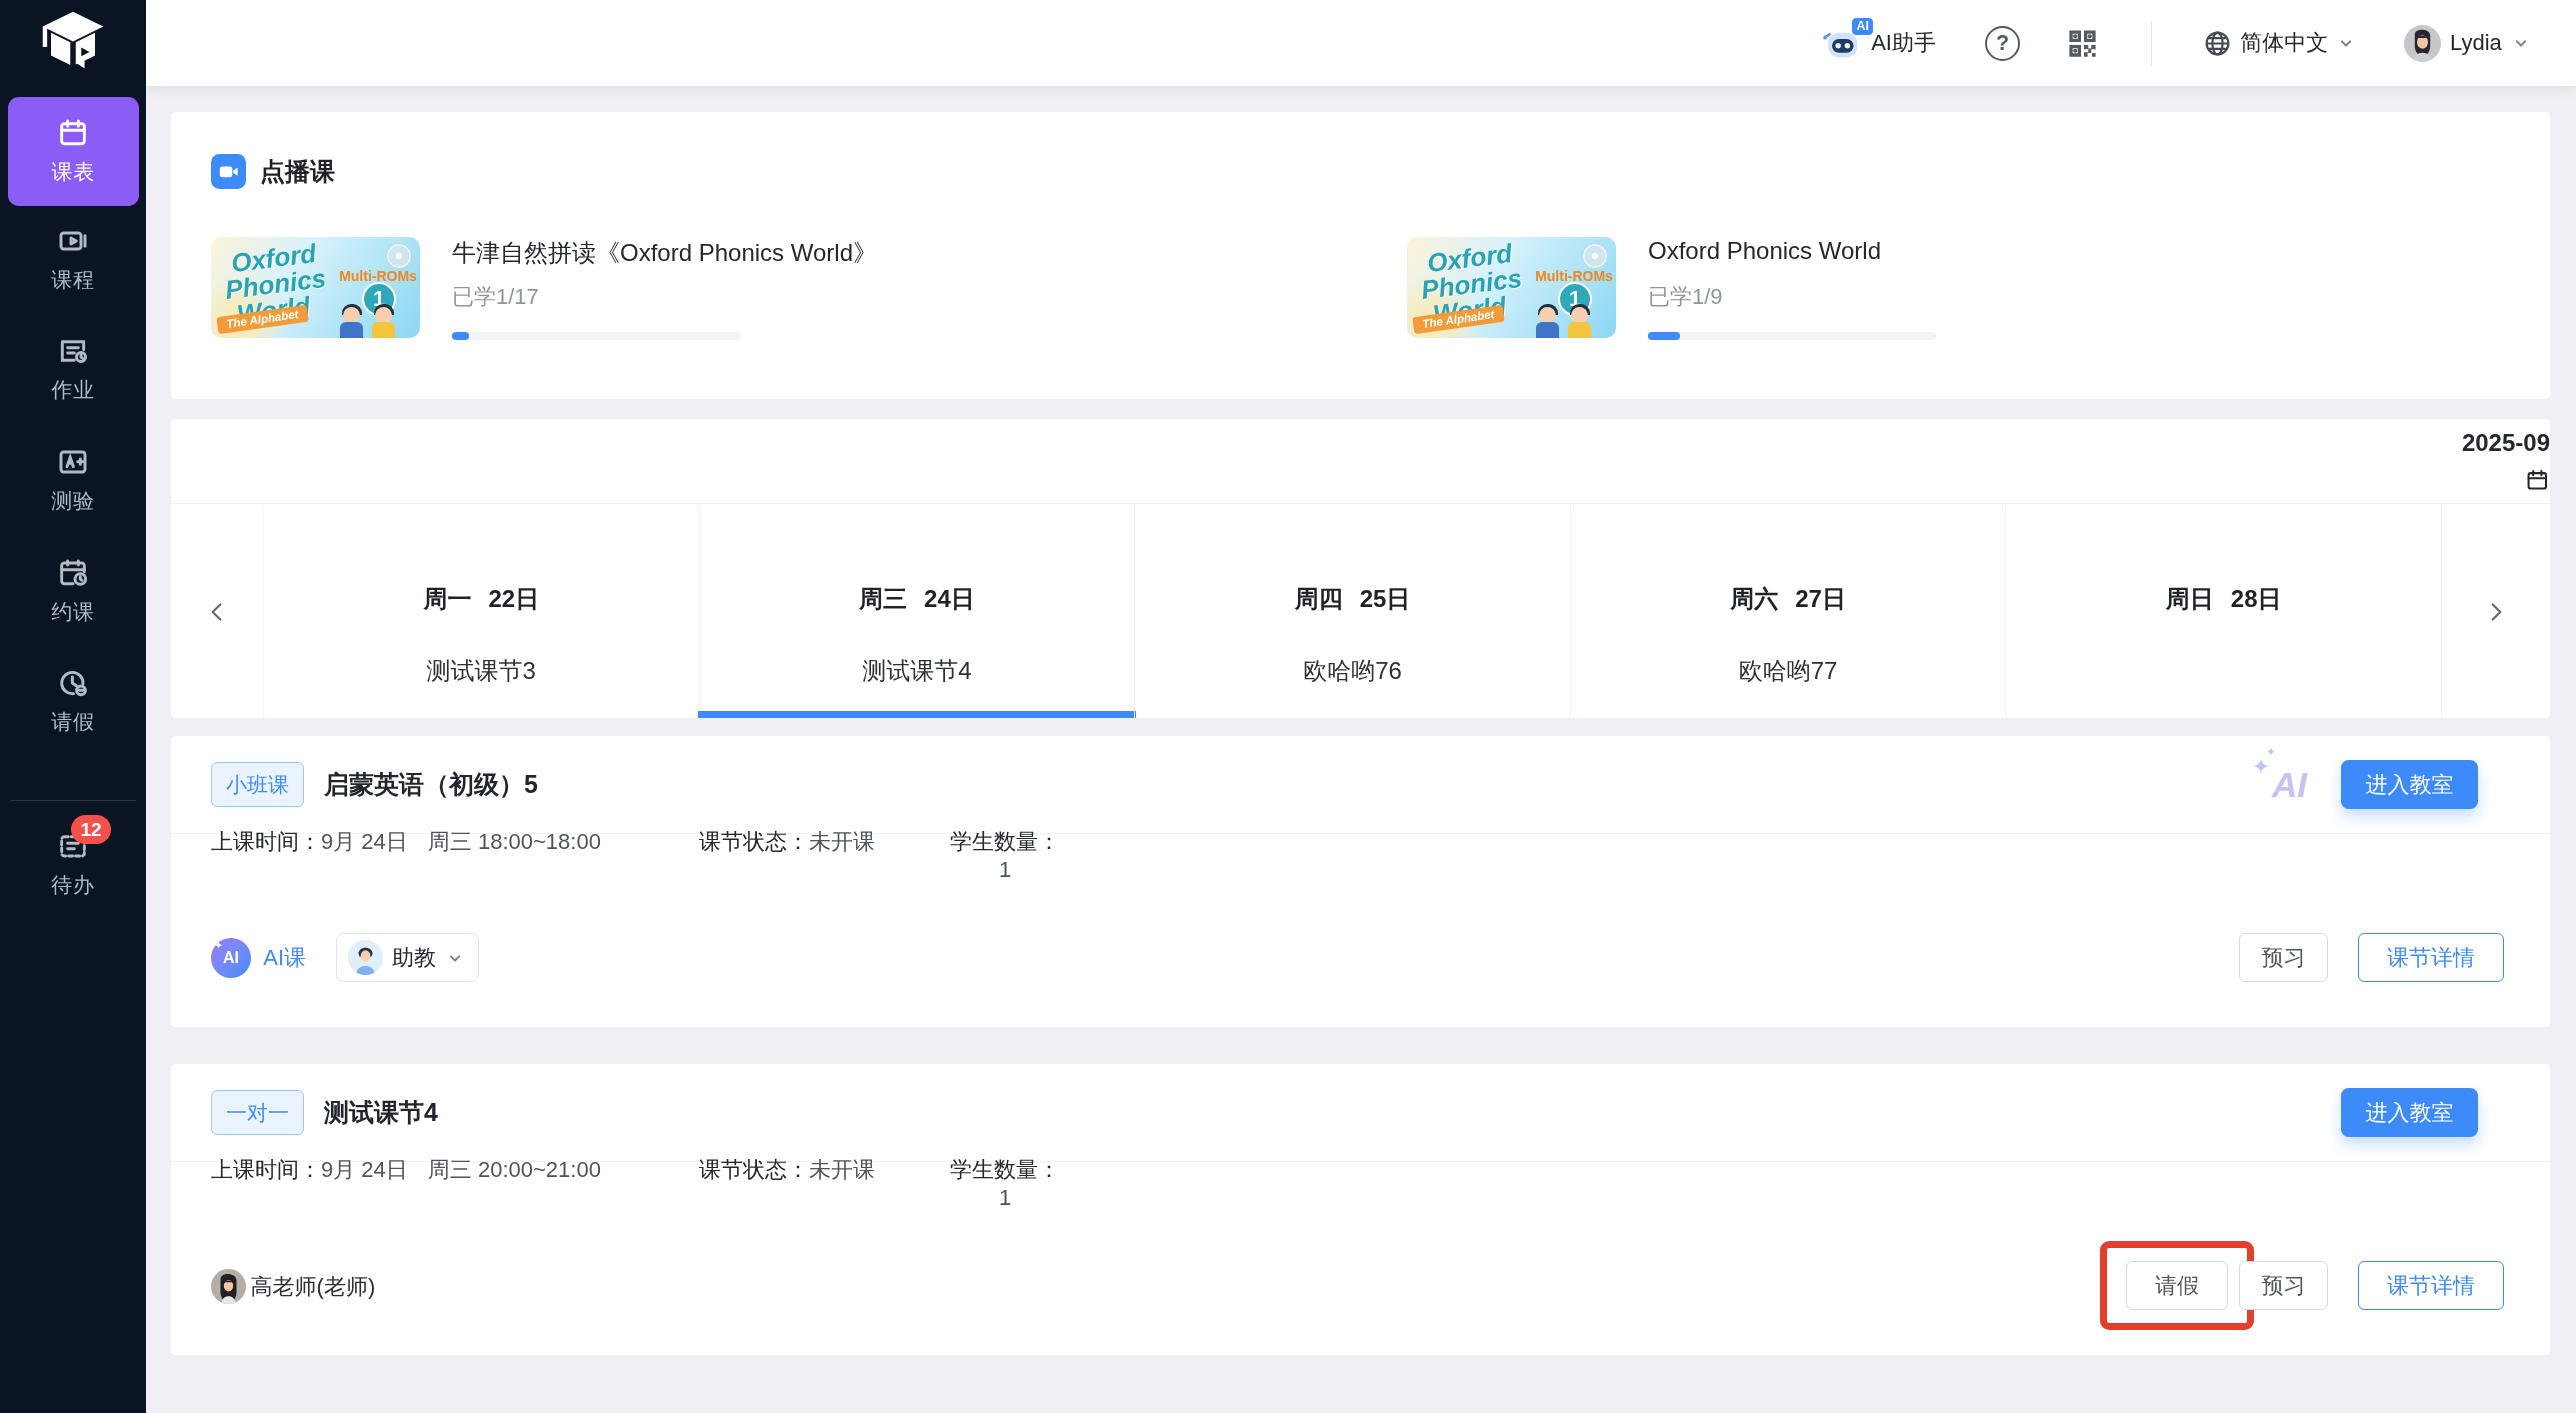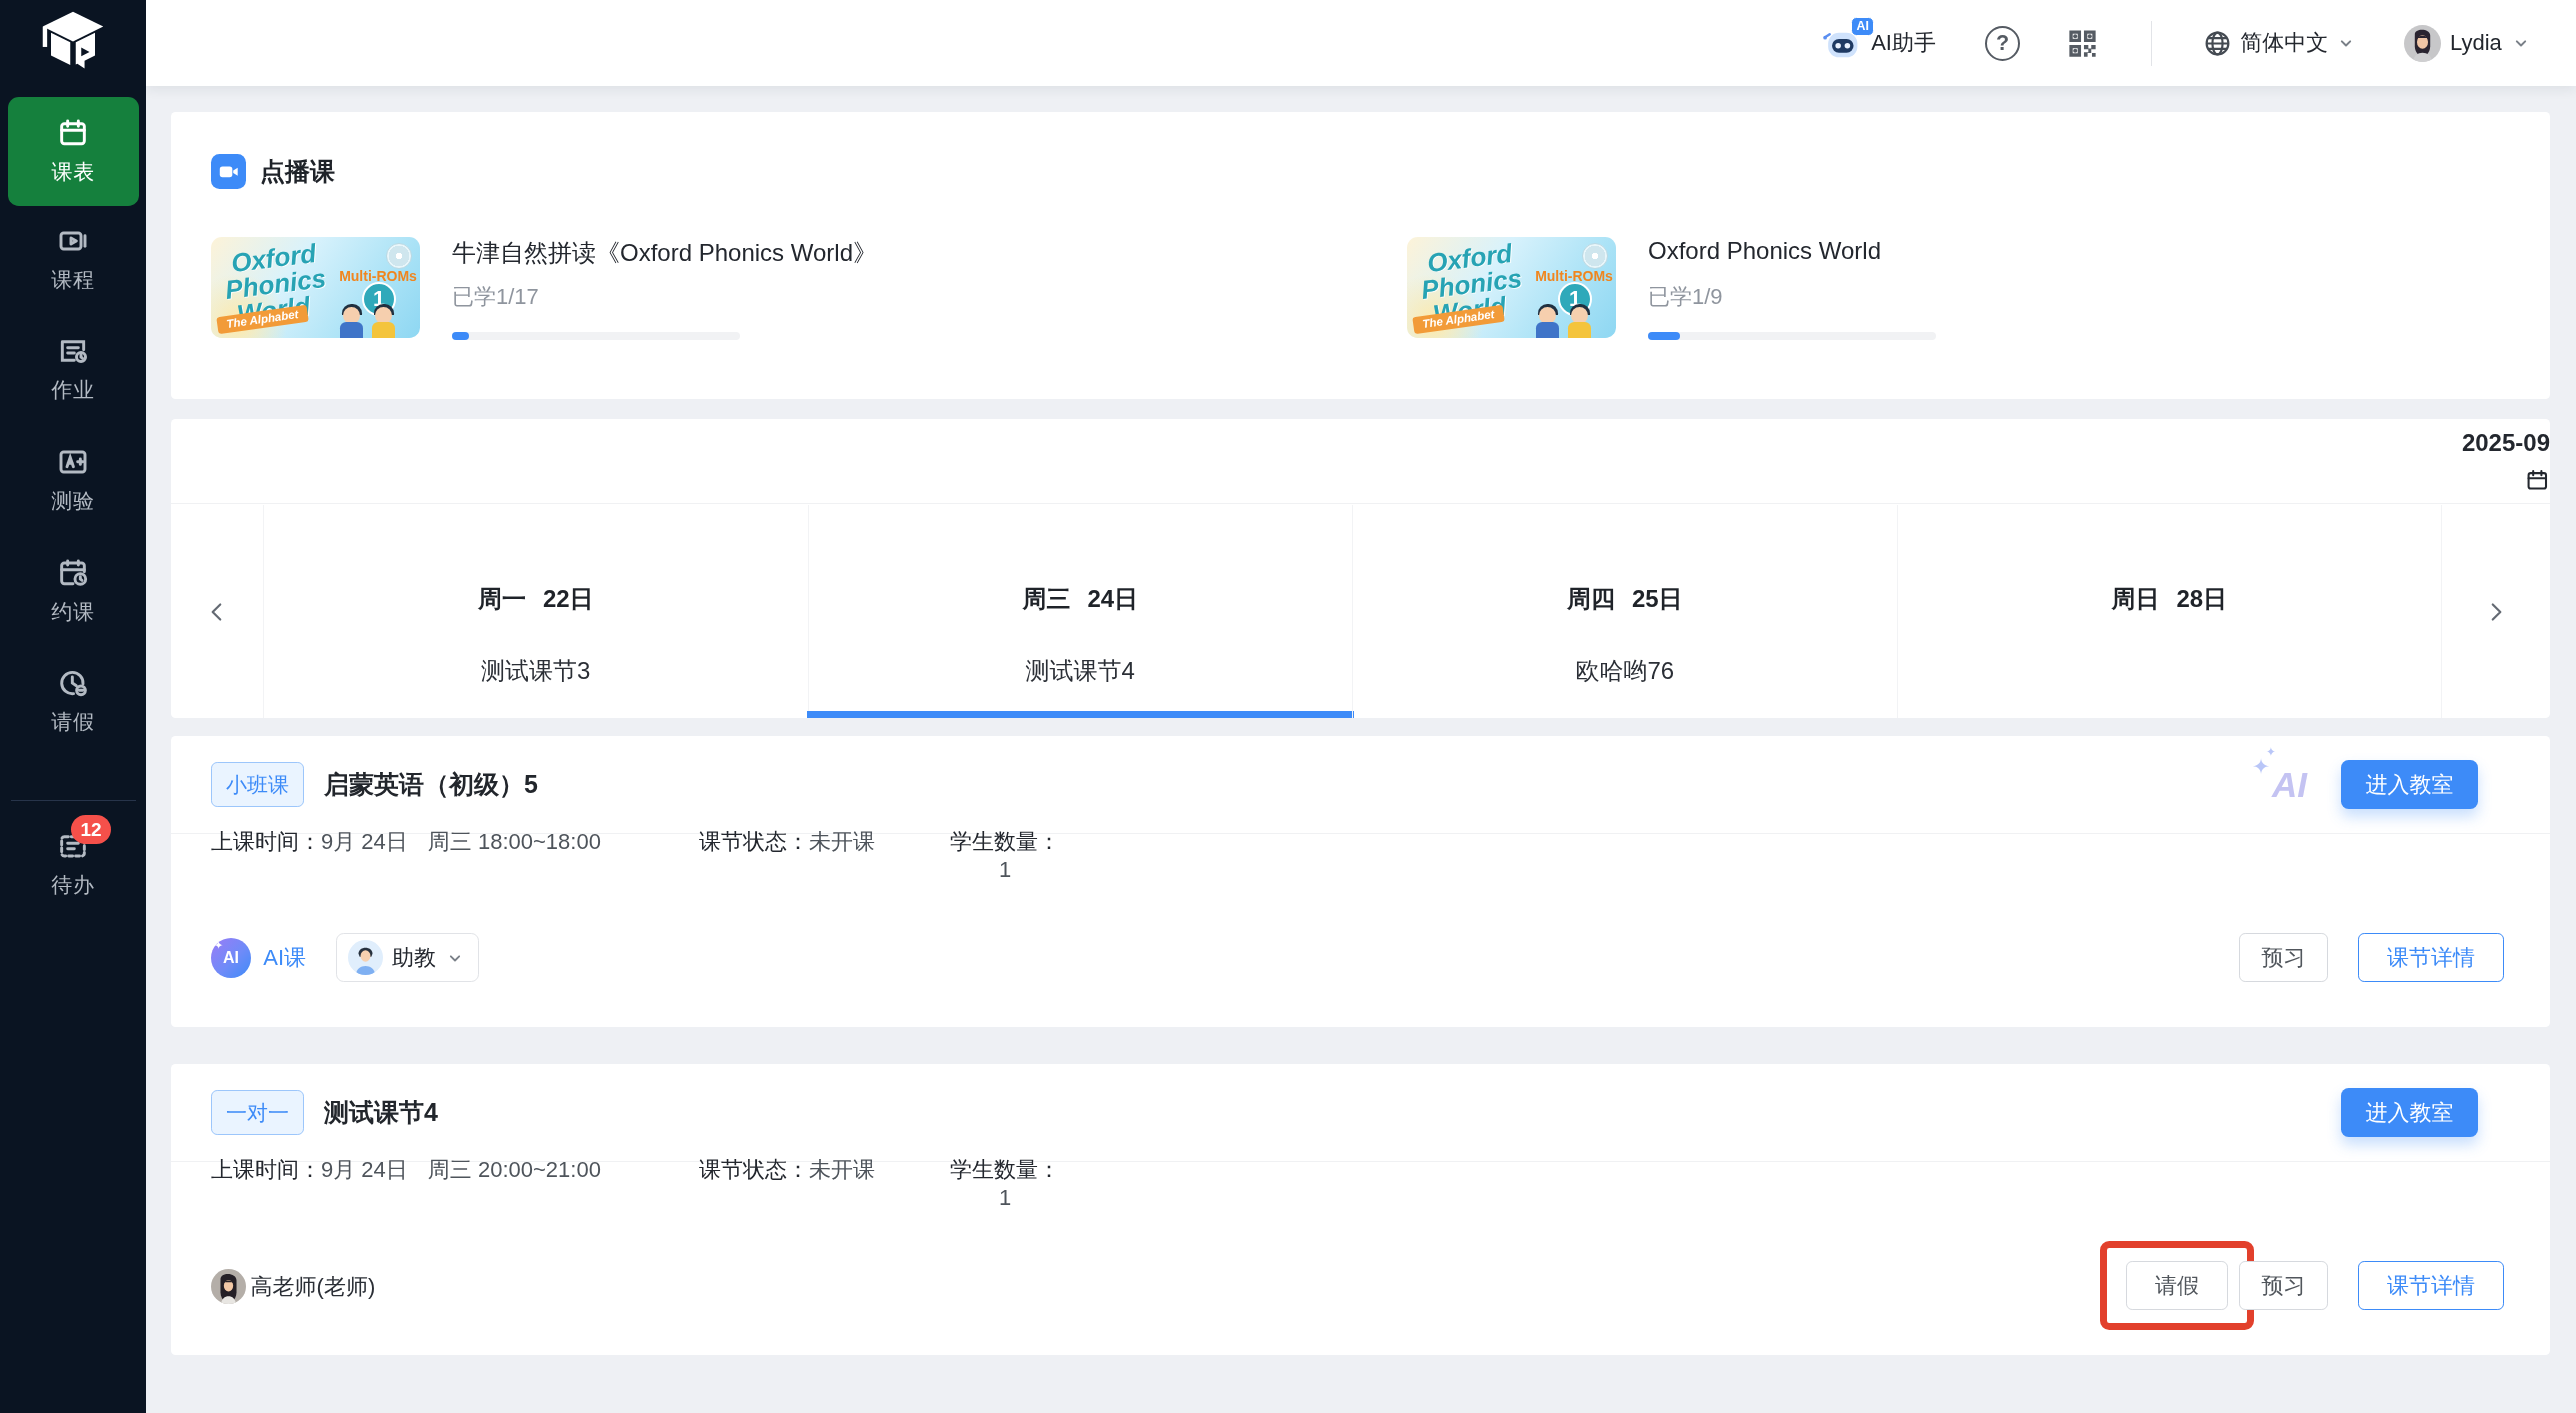--- a/index.html
+++ b/index.html
@@ -6,21 +6,21 @@
   html,body { width:2576px; height:1413px; }
   body { font-family:"Liberation Sans","DejaVu Sans",sans-serif; background:#eef0f4; overflow:hidden; }
   #app { position:relative; width:2576px; height:1413px; background:#eef0f4; }
 
   
   .sidebar { position:absolute; left:0; top:0; width:146px; height:1413px; background:#0a1422; z-index:5; }
   .logo { position:absolute; left:38px; top:9.2px; width:69px; height:66px; display:flex; align-items:center; justify-content:center; }
   .nav-item { position:absolute; left:0; width:146px; display:flex; flex-direction:column; align-items:center; gap:9.2px; color:#b3bac3; cursor:pointer; }
   .nav-item .nav-label { font-size:21px; letter-spacing:0.8px; }
   .nav-item svg { width:32px; height:32px; }
-  .nav-item.active { left:7.7px; width:131px; height:109px; border-radius:10.8px; background:#15803d; color:#ffffff; justify-content:center; }
+  .nav-item.active { left:7.7px; width:131px; height:109px; border-radius:10.8px; background:#8b5cf6; color:#ffffff; justify-content:center; }
   .nav-divider { position:absolute; left:10.8px; width:125px; height:0.8px; background:#27344a; }
   .todo-badge { position:absolute; left:71px; top:815px; min-width:40px; height:29px; padding:0 7.7px; background:#f5504a; border-radius:15.4px; color:#fff; font-size:19px; font-weight:bold; display:flex; align-items:center; justify-content:center; z-index:2; }
 
   
   .topbar { position:absolute; left:146px; top:0; width:2430px; height:86px; background:#ffffff; box-shadow:0 4.6px 10.8px rgba(31,41,55,.07); display:flex; align-items:center; justify-content:flex-end; padding-right:45px; z-index:4; }
   .tb-item { display:flex; align-items:center; cursor:pointer; color:#2b2f36; }
   .tb-ai { gap:9.2px; margin-right:49px; position:relative; }
   .tb-ai-label { font-size:22px; color:#23272e; }
   .ai-badge { position:absolute; left:29px; top:-7.7px; background:#3d8bf8; color:#fff; font-size:12.3px; font-weight:bold; border-radius:5.4px; padding:1.5px 4.6px; border:1.5px solid #fff; }
   .tb-help { margin-right:45px; }
@@ -383,20 +383,27 @@
       </div>
       <div class="cal-col">
         <div class="cal-day">
           <span>周四</span>
             <span>25日</span>
         </div>
         <div class="cal-course">欧哈哟76</div>
       </div>
       <div class="cal-col">
         <div class="cal-day">
+          <span>周六</span>
+            <span>27日</span>
+        </div>
+        <div class="cal-course">欧哈哟77</div>
+      </div>
+      <div class="cal-col">
+        <div class="cal-day">
           <span>周日</span>
             <span>28日</span>
         </div>
         <div class="cal-course"></div>
       </div>
 
       <div class="cal-chev right">
         <svg viewBox="0 0 24 24" fill="none" stroke="currentColor" stroke-width="2" stroke-linecap="round" stroke-linejoin="round">
             <path d="M9 5l7 7-7 7"></path>
           </svg>

